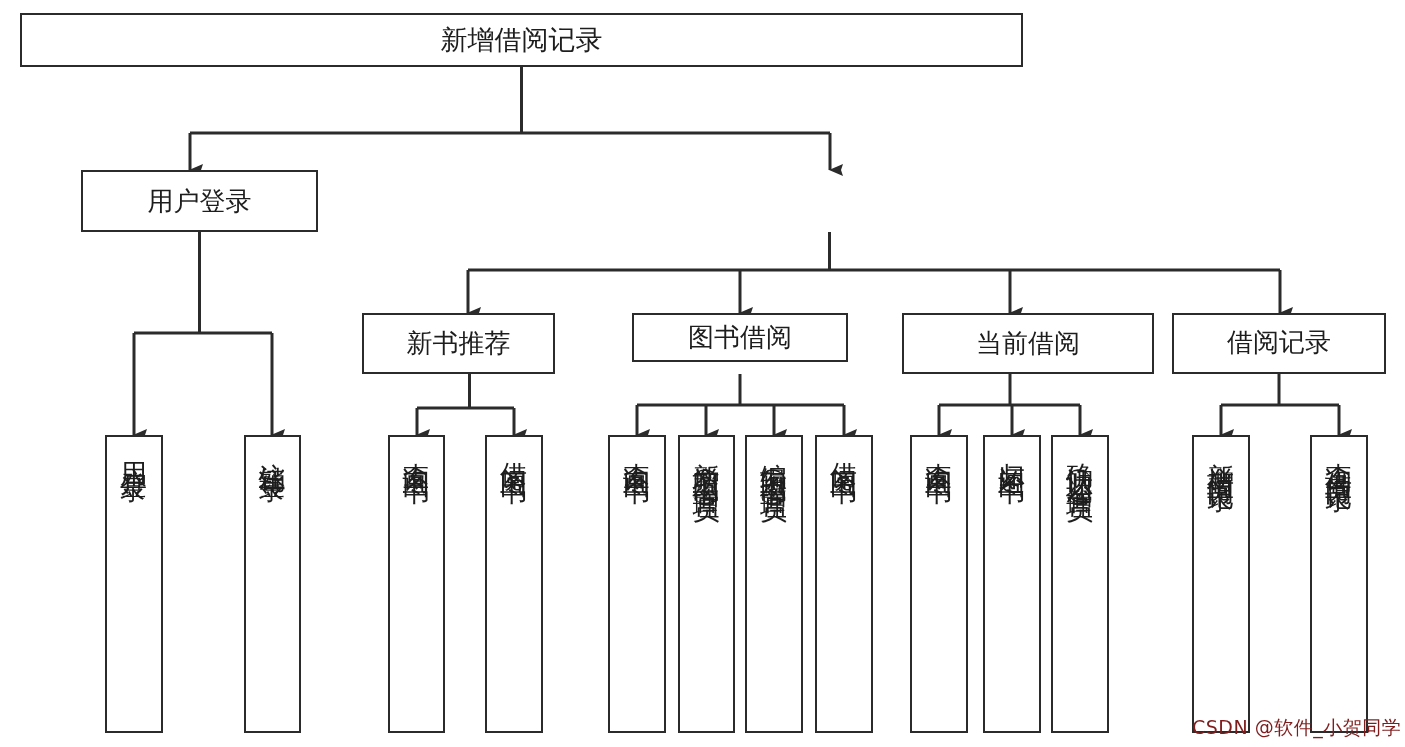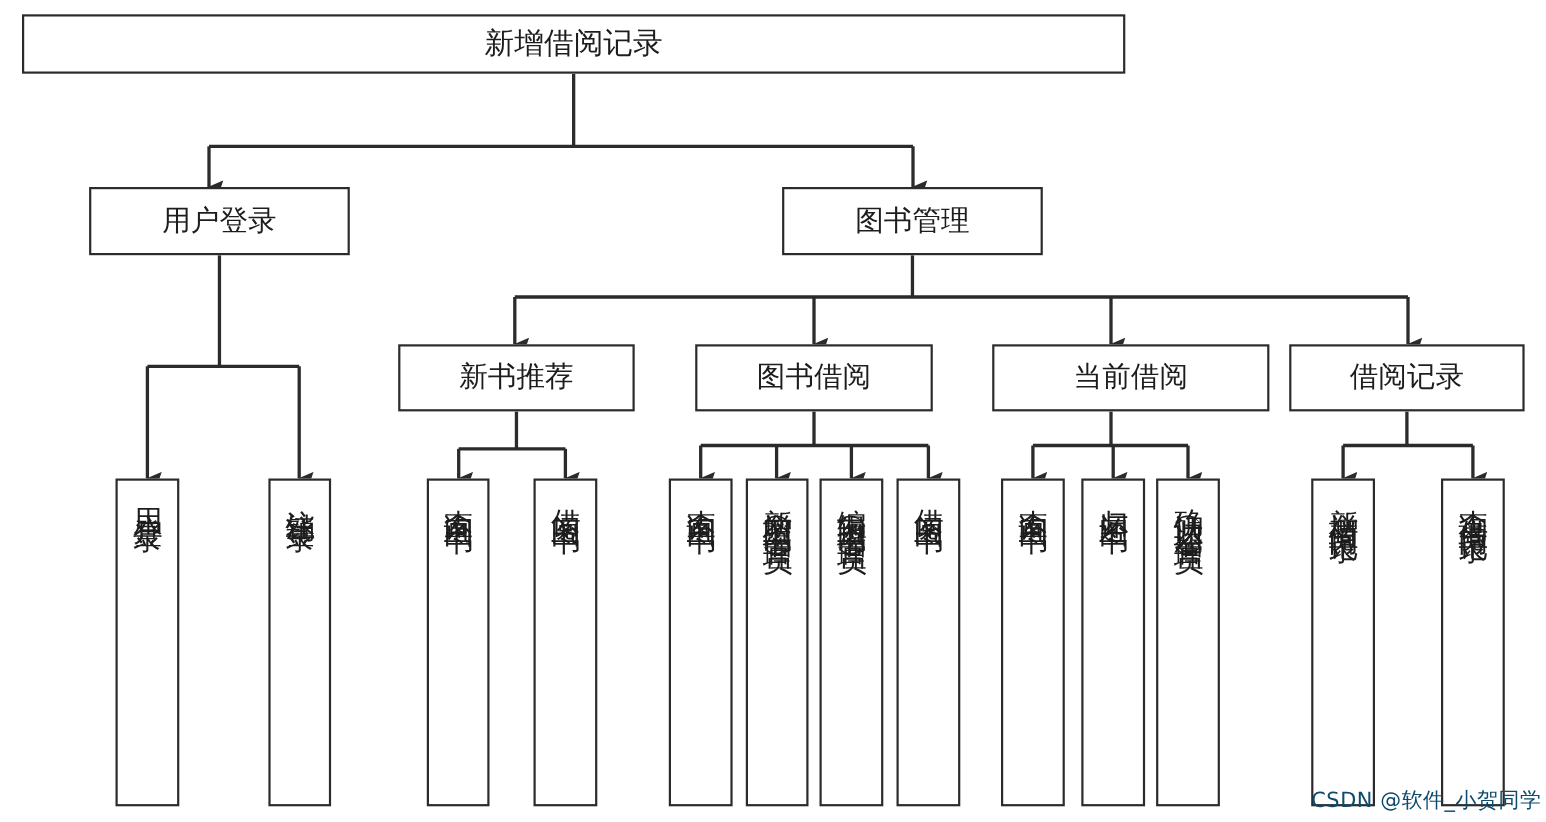--- a/index.html
+++ b/index.html
@@ -119,28 +119,25 @@
       </g>
   </svg>
 
   <div class="node horiz root" style="left: 20px; top: 13px; width: 1003px; height: 54px;">
     <span class="label">新增借阅记录</span>
   </div>
 
   <div class="node horiz" style="left: 81px; top: 170px; width: 237px; height: 62px;">
     <span class="label">用户登录</span>
   </div>
-  <div class="node horiz" style="left: 711px; top: 170px; width: 237px; height: 62px;">
-    <span class="label">图书管理</span>
-  </div>
 
-  <div class="node horiz" style="left: 362px; top: 313px; width: 215px; height: 61px;">
+  <div class="node horiz" style="left: 362px; top: 313px; width: 193px; height: 61px;">
     <span class="label">新书推荐</span>
   </div>
-  <div class="node horiz" style="left: 632px; top: 313px; width: 216px; height: 61px; align-items: center;">
+  <div class="node horiz" style="left: 632px; top: 313px; width: 216px; height: 49px; align-items: center;">
     <span class="label">图书借阅</span>
   </div>
   <div class="node horiz" style="left: 902px; top: 313px; width: 252px; height: 61px;">
     <span class="label">当前借阅</span>
   </div>
   <div class="node horiz" style="left: 1172px; top: 313px; width: 214px; height: 61px; font-family: Liberation Serif, serif;">
     <span class="label">借阅记录</span>
   </div>
 
   <div class="node vert" style="left: 105px; top: 435px; width: 58px; height: 298px;">
@@ -176,15 +173,15 @@
   <div class="node vert" style="left: 1051px; top: 435px; width: 58px; height: 298px;">
     <span class="label">确认归还（管理员）</span>
   </div>
   <div class="node vert" style="left: 1192px; top: 435px; width: 58px; height: 298px;">
     <span class="label">新增借阅记录</span>
   </div>
   <div class="node vert" style="left: 1310px; top: 435px; width: 58px; height: 298px;">
     <span class="label">查询借阅记录</span>
   </div>
 
-  <div class="watermark" style="left: 1192px; top: 715px; color: #0c4a6e;">CSDN @软件_小贺同学</div>
+  <div class="watermark" style="left: 1192px; top: 715px; color: #7f1d1d;">CSDN @软件_小贺同学</div>
 
 </div>
 
 </body></html>

